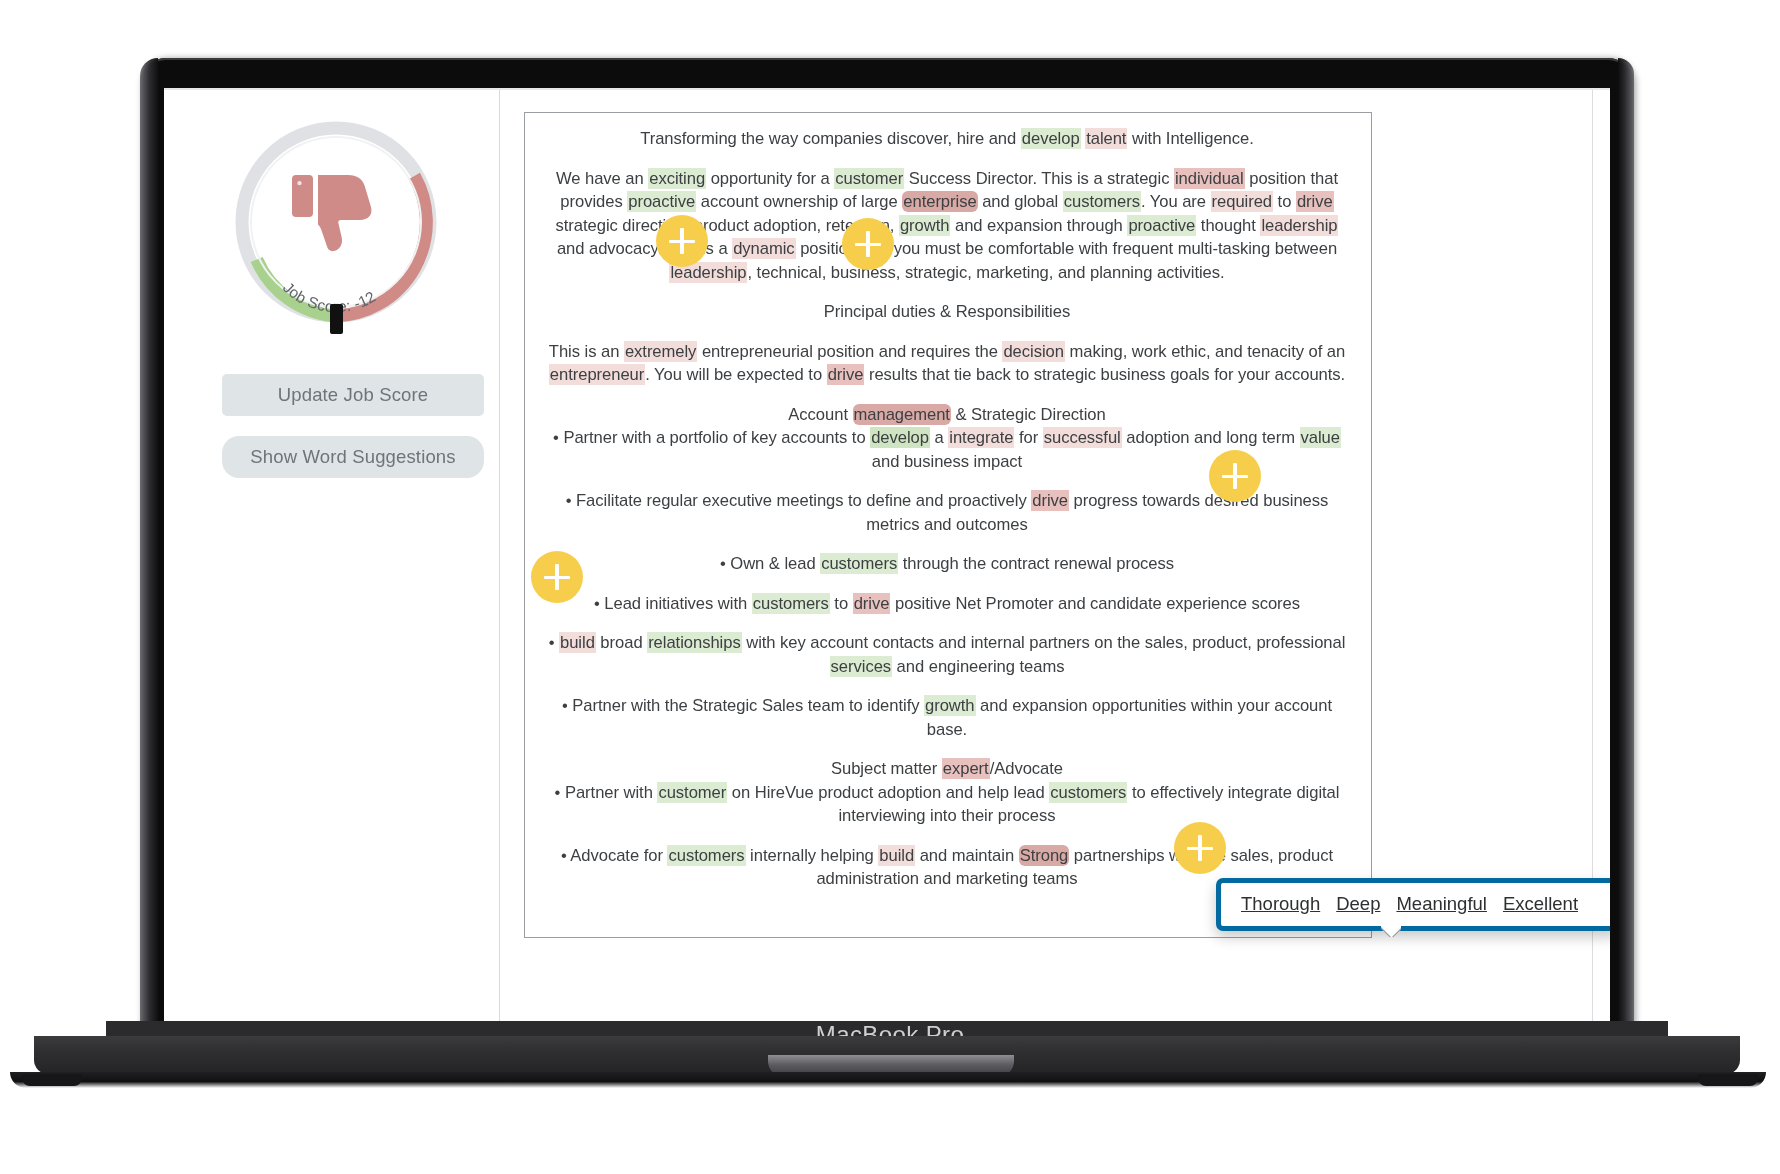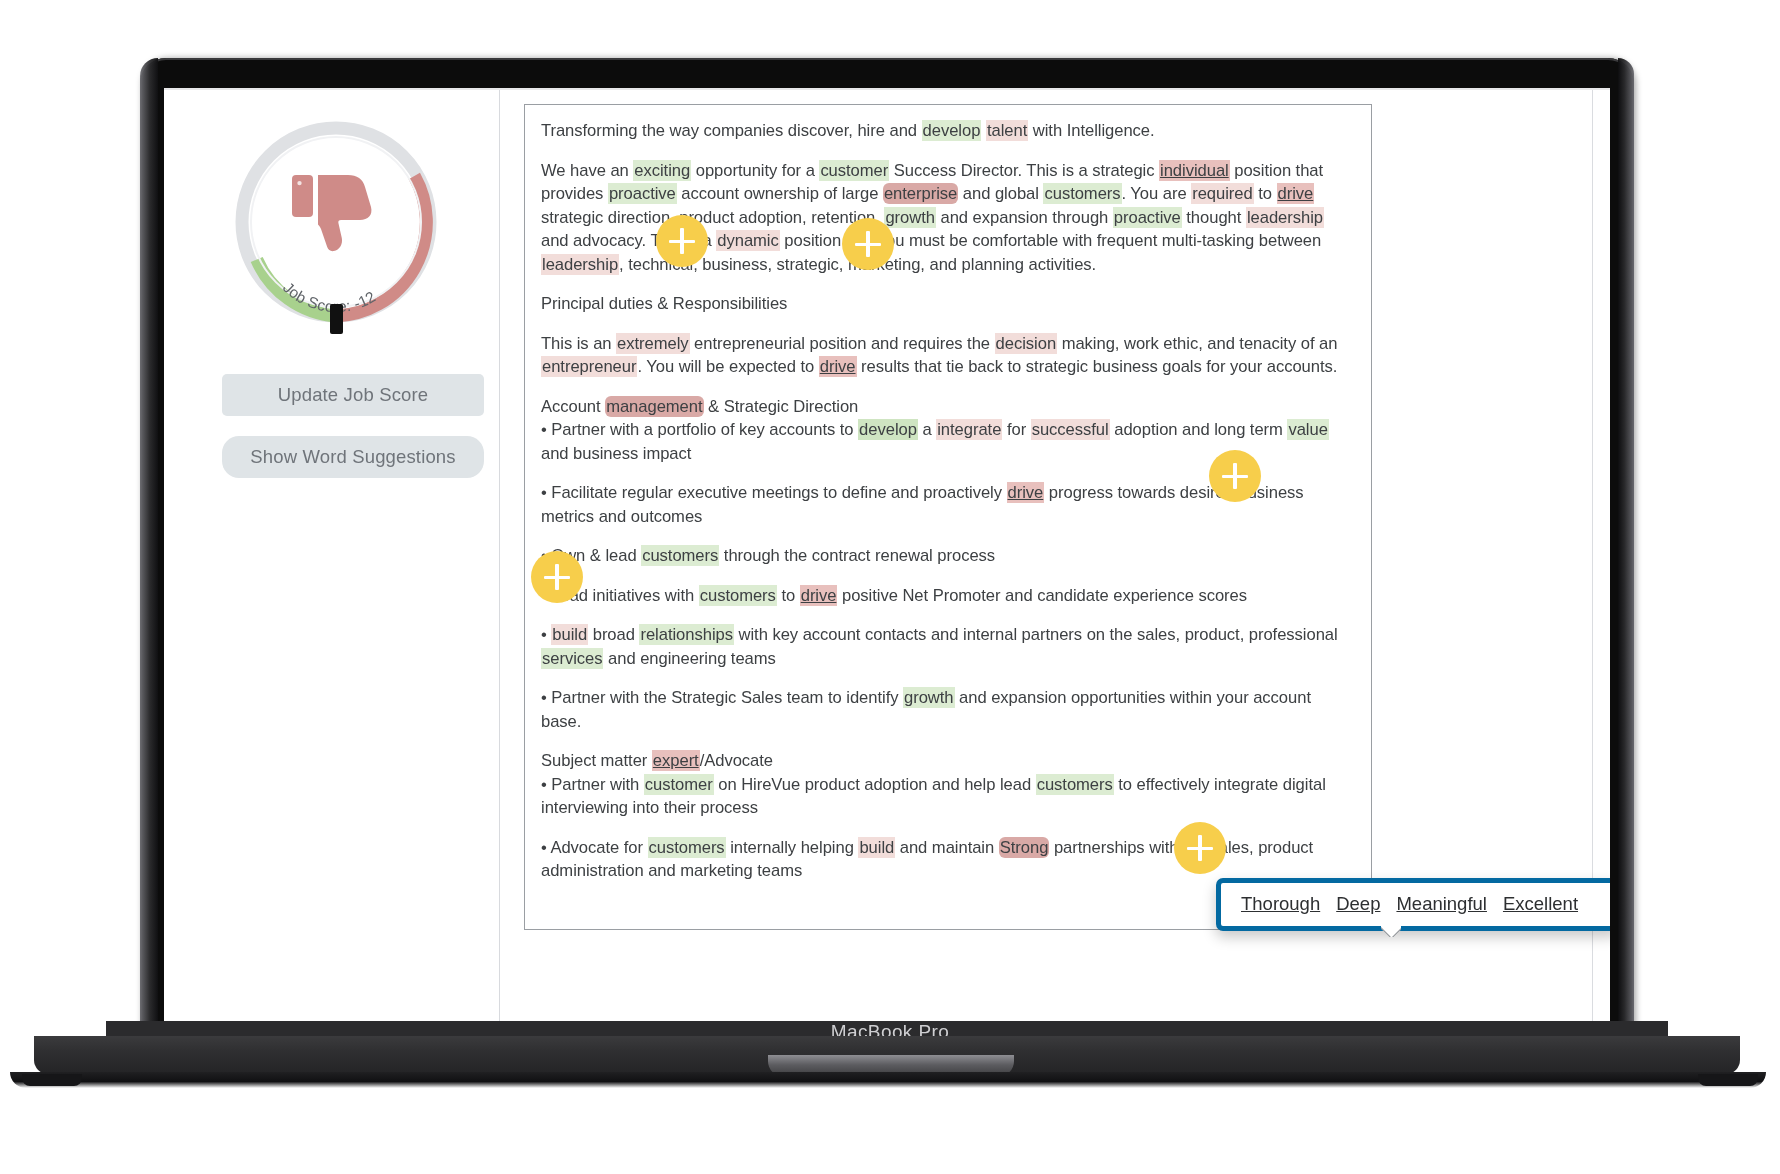--- a/index.html
+++ b/index.html
@@ -50,21 +50,21 @@
     border-radius: 0 0 14px 14px;
   }
   .base-top-strip {
     position:absolute; left:106px; top:1021px; width:1562px; height:20px;
     background: #2b2b2d;
     border-radius: 0 0 3px 3px;
   }
   .macbook-label {
     position:absolute; left:0; top:1021px; width:1780px;
     text-align:center;
-    color:#cfcfd2; font-size:19px; letter-spacing:.4px;
+    color:#cfcfd2; font-size:24px; letter-spacing:.4px;
     font-family:"Liberation Sans", sans-serif;
   }
   .notch {
     position:absolute; left:768px; top:1055px; width:246px; height:22px;
     background: linear-gradient(180deg,#8e8e93 0%, #5c5c60 45%, #3a3a3c 100%);
     border-radius: 0 0 16px 16px;
   }
   .base-shadow {
     position:absolute; left:10px; top:1072px; width:1756px; height:16px;
     background: linear-gradient(180deg,#202022 0%, #101012 60%, rgba(0,0,0,0) 100%);
@@ -144,43 +144,44 @@
   }
   .doc-col { flex:1; position:relative; }
   .right-rail {
     width: 18px; flex:0 0 18px;
     border-left: 1px solid #dadce0;
     background:#fff;
   }
 
   .doc {
     position:absolute;
-    left: 24px; top: 14px;
+    left: 24px; top: 22px;
     width: 848px; height: 826px;
     border: 1px solid #9a9ea3;
     background:#fff;
     padding: 14px 18px 10px 16px;
     overflow: hidden;
+    text-align: center;
   }
 
   .doc p {
     margin: 0 0 16px 0;
     font-size: 16.6px;
     line-height: 23.5px;
     color: #3d4043;
     font-family:"Liberation Sans", sans-serif;
     letter-spacing: -0.05px;
   }
   .doc p:last-child { margin-bottom:0; }
 
   mark.g  { background:#dcecd2; color:#3d4043; padding:1px 1px; }
   mark.gd { background:#cfe5c2; color:#3d4043; padding:1px 1px; }
   mark.r  { background:#f2ddda; color:#3d4043; padding:1px 1px; }
   mark.rd { background:#d9a9a6; color:#3d4043; padding:1px 1px;border-radius:6px; }
-  mark.rm { background:#e8c0bd; color:#3d4043; padding:1px 1px;text-decoration:underline; }
+  mark.rm { background:#e8c0bd; color:#3d4043; padding:1px 1px; }
 
   
   .suggest-pop {
     position:absolute;
     left: 716px; top: 788px;
     background: #fff;
     border: 5px solid #0369a1;
     border-radius: 7px;
     padding: 10px 20px 11px 20px;
     box-shadow: 0 6px 14px rgba(0,0,0,.22);

